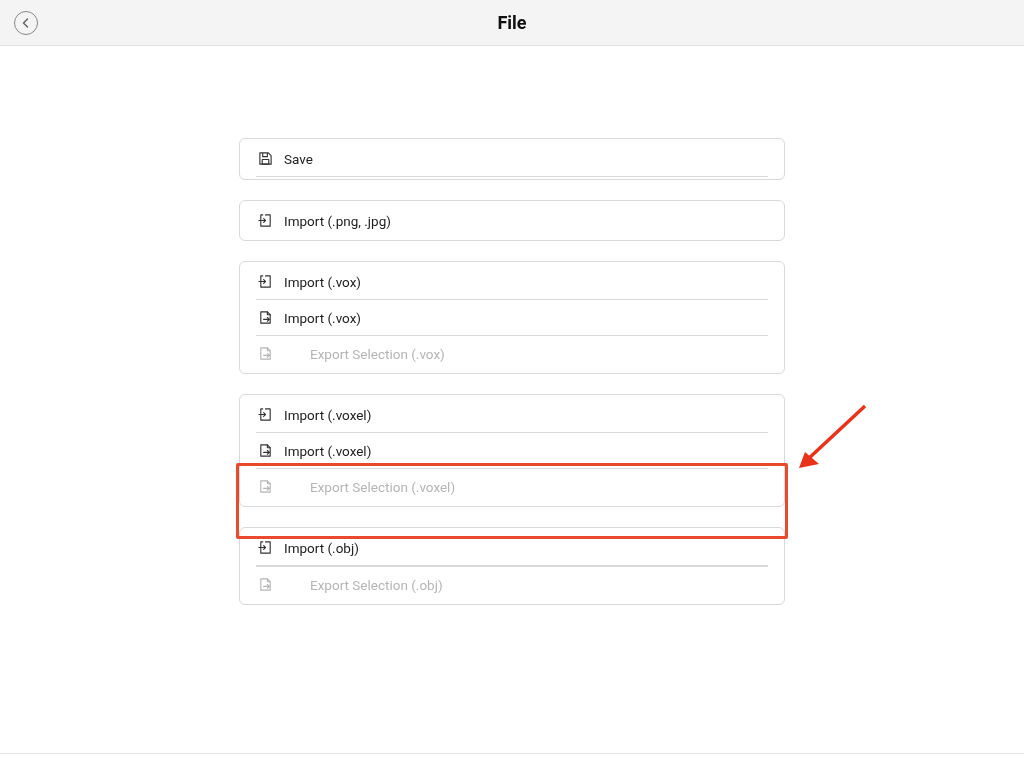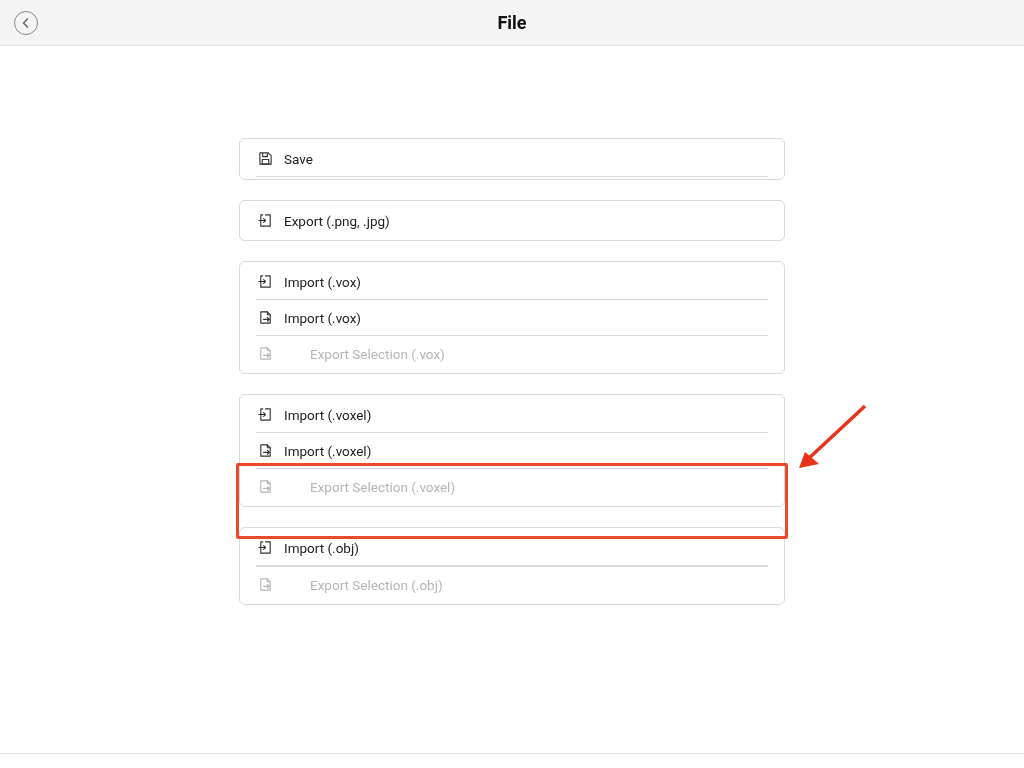--- a/index.html
+++ b/index.html
@@ -159,21 +159,21 @@
 
   <div class="group">
     <div class="menu-item">
       <span class="icon-slot">
         <svg viewBox="0 0 16 16" fill="none" stroke="#333" stroke-width="1.2" stroke-linejoin="round" stroke-linecap="round">
           <path d="M8 2 H13 V14 H3 V2 H5"></path>
           <path d="M1 8 H8"></path>
           <path d="M6 6 L8 8 L6 10"></path>
         </svg>
       </span>
-      <span class="label">Export (.png, .jpg)</span>
+      <span class="label">Import (.png, .jpg)</span>
     </div>
   </div>
 
   <div class="group">
     <div class="menu-item">
       <span class="icon-slot">
         <svg viewBox="0 0 16 16" fill="none" stroke="#333" stroke-width="1.2" stroke-linejoin="round" stroke-linecap="round">
           <path d="M8 2 H13 V14 H3 V2 H5"></path>
           <path d="M1 8 H8"></path>
           <path d="M6 6 L8 8 L6 10"></path>

